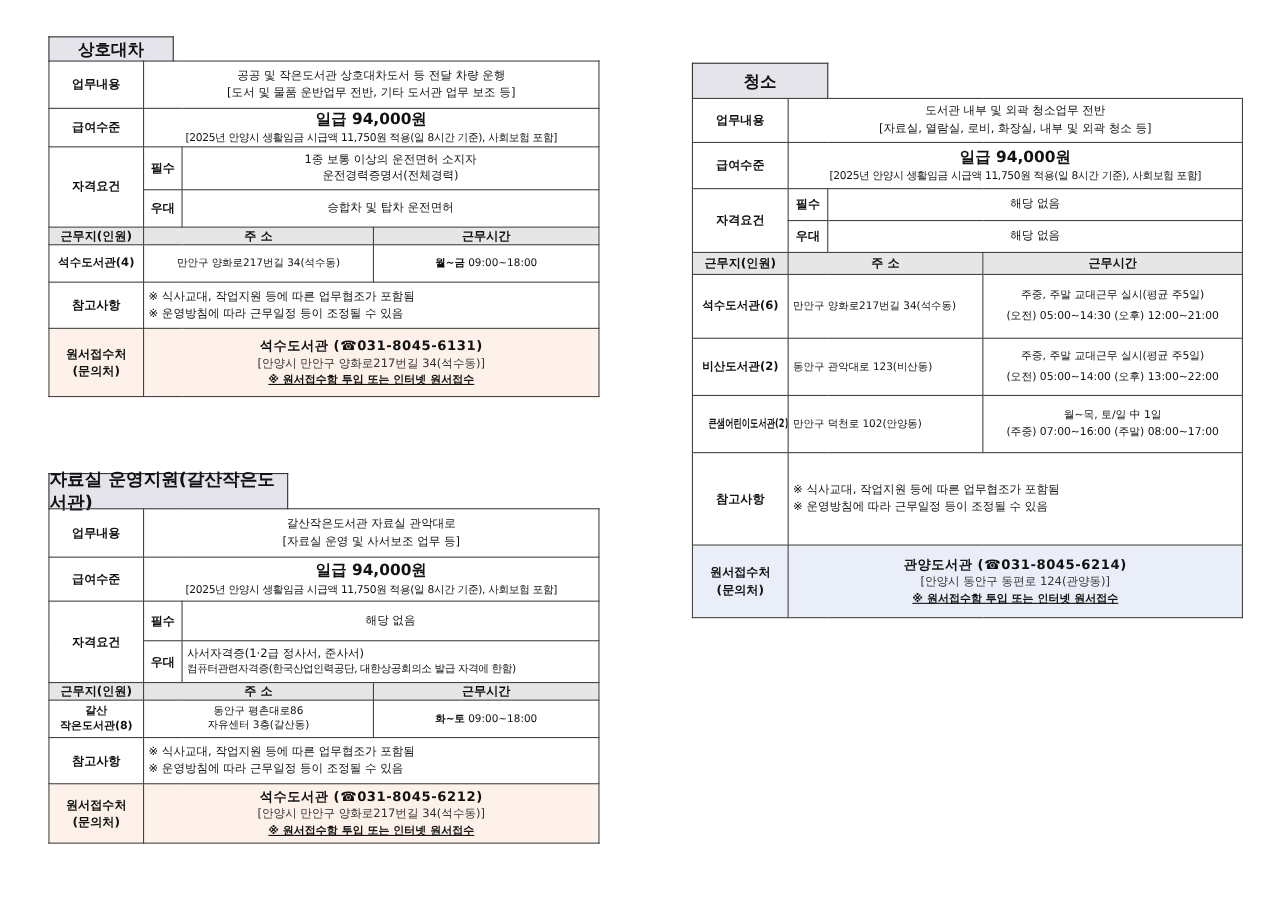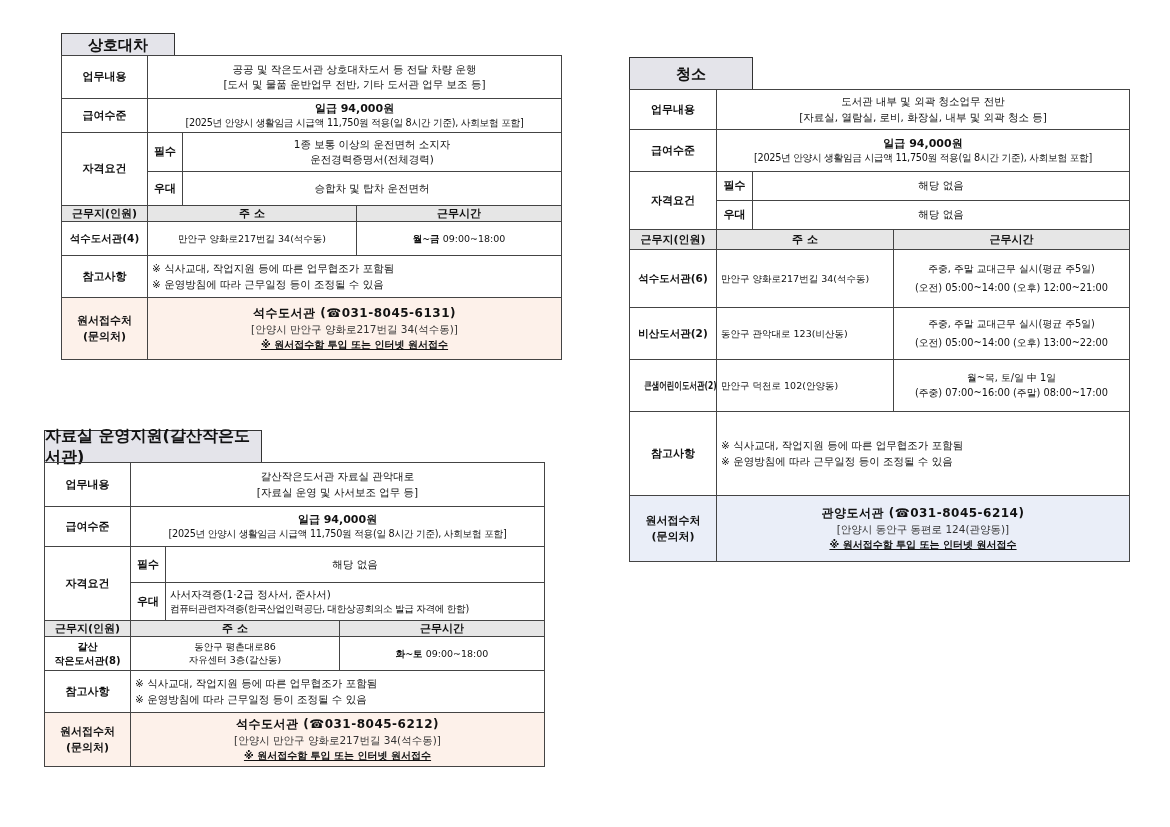--- a/index.html
+++ b/index.html
@@ -8,36 +8,36 @@
   .block { position:absolute; }
   .title-tab { position:absolute; left:0; top:0; background:#e4e4ea; border:1px solid #333;
                border-bottom:none; font-weight:bold; display:flex; align-items:center; justify-content:center;
                box-sizing:border-box; }
   table.job { position:absolute; left:0; border-collapse:collapse; table-layout:fixed; }
   table.job td { border:1px solid #444; text-align:center; vertical-align:middle; padding:0 2px;
                  font-size:10.5px; line-height:1.45; overflow:hidden; }
   table.job td.lbl { font-weight:bold; font-size:11px; }
   table.job td.sub { font-weight:bold; font-size:11px;text-align:center; }
   table.job tr.hdr td { background:#e6e6e6; font-weight:bold; font-size:11px; line-height:1.2; }
-  .wage-main { font-weight:bold; font-size:11px; display:block; }
+  .wage-main { font-weight:bold; font-size:14px; display:block; }
   .wage-note { font-size:9.7px; letter-spacing:-0.3px; display:block; white-space:nowrap; }
   td.left { text-align:left !important; padding-left:4px !important; }
   .notes span { display:block; font-size:10.5px; }
   .contact-main { font-weight:bold; font-size:12px; letter-spacing:0.5px; display:block; }
   .contact-addr { font-size:10.5px; display:block; color:#333; }
   .contact-note { font-size:10px; font-weight:bold; text-decoration:underline; display:block; }
   tr.apply td { background:#fdf1ea; }
   tr.apply.blue td { background:#eaeef8; }
   .sched { font-size:9.8px; display:block; white-space:nowrap; }
   .squeeze { display:inline-block; transform:scaleX(0.72); transform-origin:center; white-space:nowrap; }
 </style>
 </head>
 <body>
 
-<div class="block" style="left:61px; top:33px; width:500px; height:365px;">
+<div class="block" style="left:44px; top:33px; width:500px; height:365px;">
   <div class="title-tab" style="width:114px; height:23px; font-size:15px;">상호대차</div>
   <table class="job" style="top:22px; width:500px;">
     <colgroup>
         <col style="width:86px">
         <col style="width:35px">
         <col style="width:174px">
         <col style="width:205px">
       </colgroup>
     <tbody>
         <tr style="height:43px">
@@ -214,21 +214,21 @@
     <tr class="hdr" style="height:20px">
       <td>근무지(인원)</td>
       <td colspan="2">주 소</td>
       <td>근무시간</td>
     </tr>
     <tr style="height:58px">
       <td class="lbl" style="font-size:10.5px">석수도서관(6)</td>
       <td colspan="2" class="left" style="font-size:9.5px">만안구 양화로217번길 34(석수동)</td>
       <td style="line-height:1.9">
         <span class="sched">주중, 주말 교대근무 실시(평균 주5일)</span>
-        <span class="sched">(오전) 05:00~14:00  (오후) 12:00~21:00</span>
+        <span class="sched">(오전) 05:00~14:30  (오후) 12:00~21:00</span>
       </td>
     </tr>
     <tr style="height:52px">
       <td class="lbl" style="font-size:10.5px">비산도서관(2)</td>
       <td colspan="2" class="left" style="font-size:9.5px">동안구 관악대로 123(비산동)</td>
       <td style="line-height:1.9">
         <span class="sched">주중, 주말 교대근무 실시(평균 주5일)</span>
         <span class="sched">(오전) 05:00~14:00  (오후) 13:00~22:00</span>
       </td>
     </tr>

